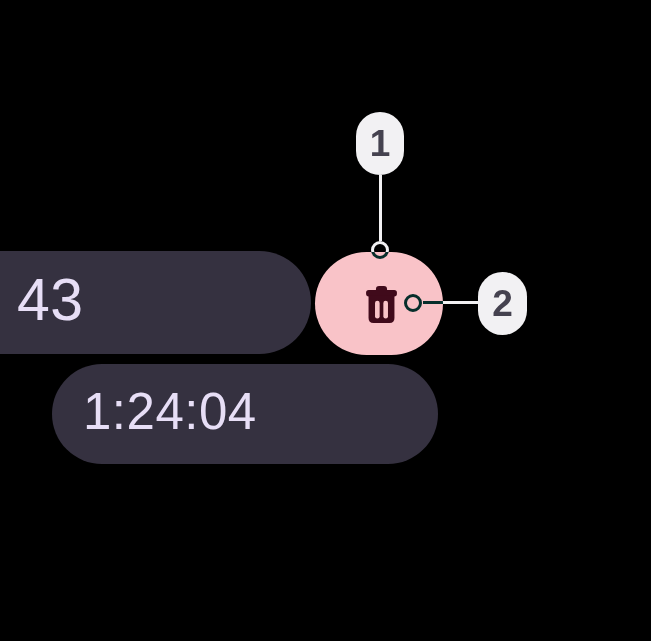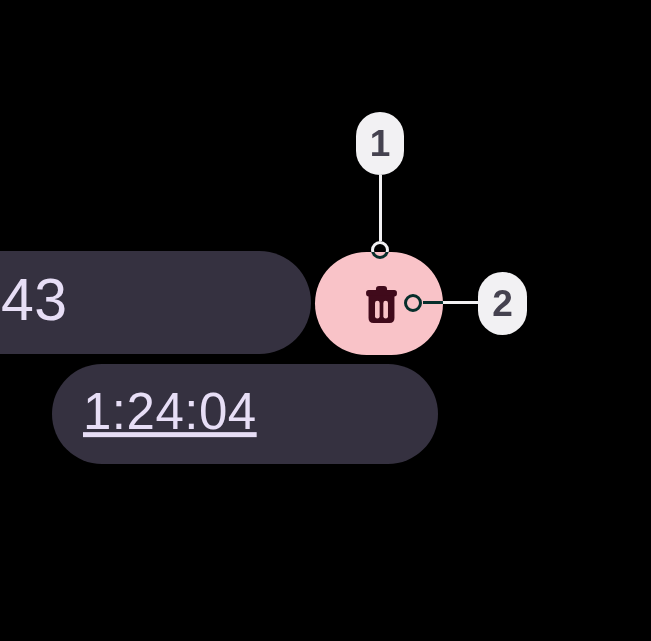--- a/index.html
+++ b/index.html
@@ -20,23 +20,23 @@
     border-radius: 60px;
   }
   .pill .pill-label {
     position: absolute;
     top: 50%;
     transform: translateY(-54%);
     white-space: nowrap;
     letter-spacing: 0.5px;
   }
   #pill-lap   { left: -120px; top: 251px; width: 431px; height: 103px; }
-  #pill-lap .pill-label   { left: 121px; font-size: 59px; }
+  #pill-lap .pill-label   { left: 121px; font-size: 59px; padding-left: 16px; }
   #pill-total { left: 52px; top: 364px; width: 386px; height: 100px; }
-  #pill-total .pill-label { left: 31px;  font-size: 51px; text-decoration: underline; }
+  #pill-total .pill-label { left: 31px;  font-size: 51px; }
 
   
   .delete-btn {
     position: absolute;
     left: 315px; top: 252px;
     width: 128px; height: 103px;
     border: none;
     border-radius: 52px;
     background: var(--c-delete_bg, #f9c3c8);
     display: flex;

